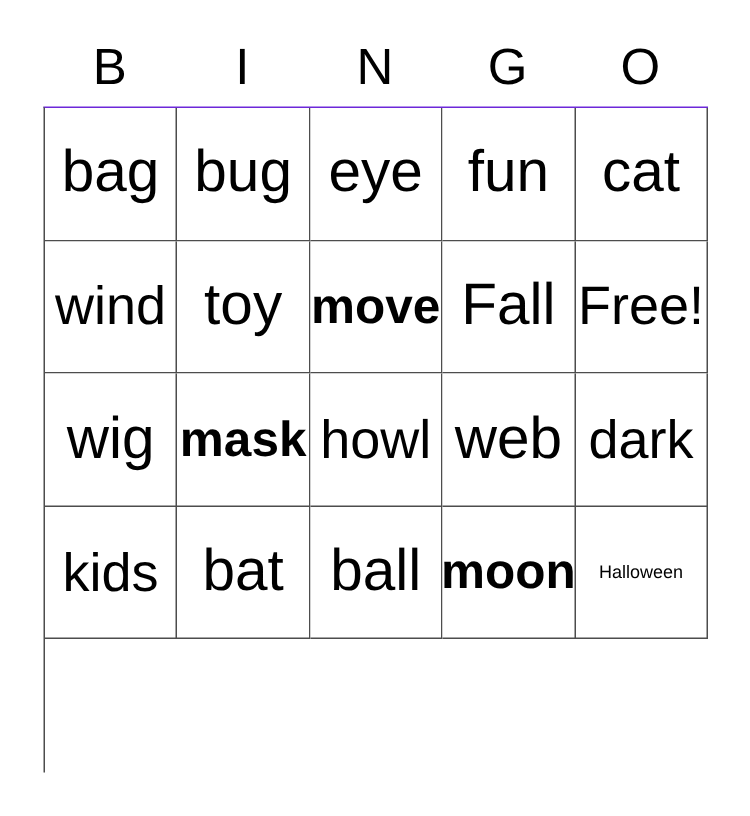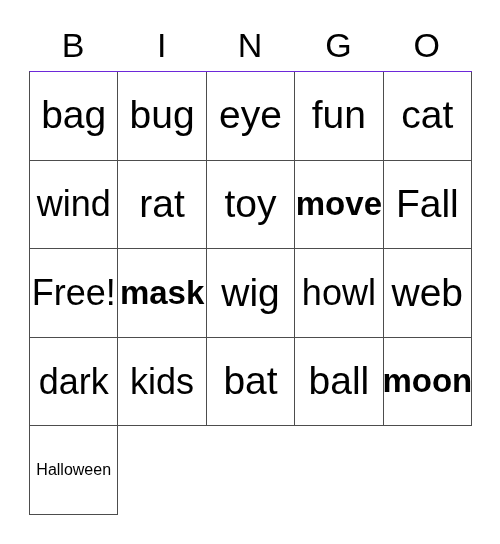--- a/index.html
+++ b/index.html
@@ -76,21 +76,21 @@
     white-space: nowrap;
     line-height: 1.05;
     color: #000000;
     font-weight: normal;
   }
 
   
   .fs-xl   { font-size: 39px; }
   .fs-lg   { font-size: 36px; }
   .fs-md   { font-size: 33px; font-weight: bold; }
-  .fs-sm   { font-size: 16px; }
+  .fs-sm   { font-size: 12px; }
 </style>
 </head>
 <body>
 
 <div id="bingo-card">
 
   <div id="header-row">
     <div class="header-letter">B</div>
     <div class="header-letter">I</div>
     <div class="header-letter">N</div>
@@ -111,39 +111,36 @@
       <div class="cell">
         <span class="cell-text fs-xl">fun</span>
       </div>
       <div class="cell">
         <span class="cell-text fs-xl">cat</span>
       </div>
       <div class="cell">
         <span class="cell-text fs-lg">wind</span>
       </div>
       <div class="cell">
-        <span class="cell-text fs-xl">rat</span>
-      </div>
-      <div class="cell">
         <span class="cell-text fs-xl">toy</span>
       </div>
       <div class="cell">
         <span class="cell-text fs-md">move</span>
       </div>
       <div class="cell">
         <span class="cell-text fs-xl">Fall</span>
       </div>
       <div class="cell">
         <span class="cell-text fs-lg">Free!</span>
       </div>
       <div class="cell">
-        <span class="cell-text fs-md">mask</span>
+        <span class="cell-text fs-xl">wig</span>
       </div>
       <div class="cell">
-        <span class="cell-text fs-xl">wig</span>
+        <span class="cell-text fs-md">mask</span>
       </div>
       <div class="cell">
         <span class="cell-text fs-lg">howl</span>
       </div>
       <div class="cell">
         <span class="cell-text fs-xl">web</span>
       </div>
       <div class="cell">
         <span class="cell-text fs-lg">dark</span>
       </div>

